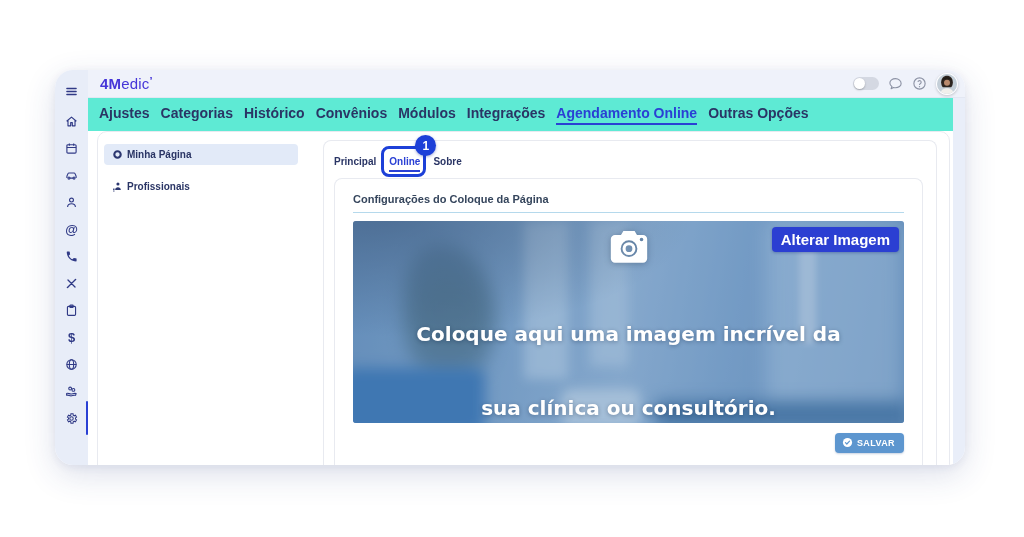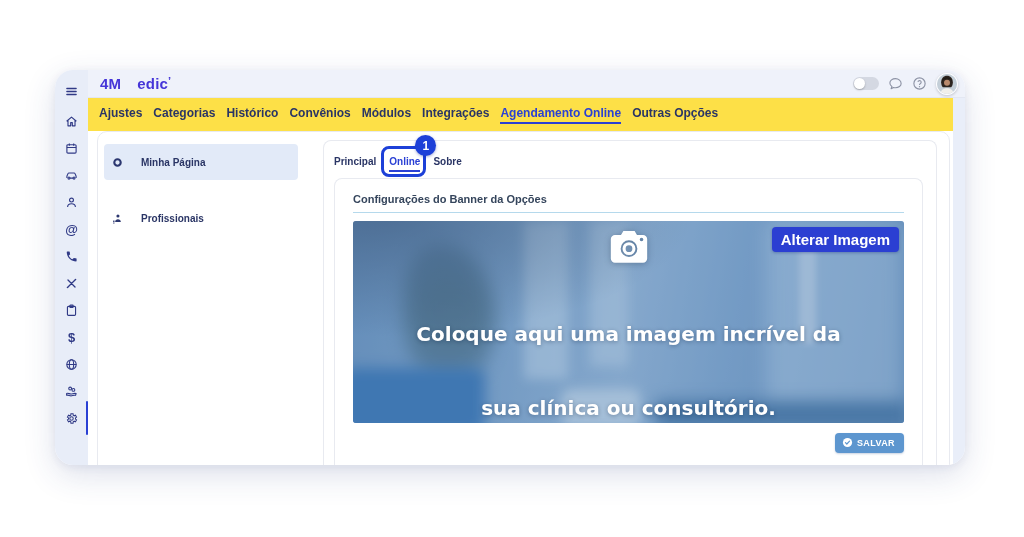--- a/index.html
+++ b/index.html
@@ -28,48 +28,48 @@
   .active-bar { position:absolute; right:0; top:-4px; width:2.5px; height:34px; background:var(--accent); border-radius:2px; }
 
   
   .main { flex:1; display:flex; flex-direction:column; position:relative; min-width:0; }
 
   .topbar {
     height:28px; flex:none; background:var(--topbar-bg); border-bottom:1px solid #e3e7f2;
     display:flex; align-items:center; padding:0 7px 0 12px;
   }
   .logo { font-size:15px; font-weight:700; color:var(--logo); letter-spacing:.2px; }
-  .logo .lt { font-weight:700;padding-left:16px; }
+  .logo .lt { font-weight:400; }
   .logo .tick { font-size:11px; vertical-align:top; }
   .top-right { margin-left:auto; display:flex; align-items:center; gap:9px; }
   .toggle { width:26px; height:13px; border-radius:7px; background:#d4d8e2; position:relative; cursor:pointer; }
   .toggle .knob { position:absolute; left:1px; top:1px; width:11px; height:11px; border-radius:50%; background:#fff; box-shadow:0 1px 2px rgba(0,0,0,.25); }
   .hdr-ic { width:15px; height:15px; color:#8d93a5; cursor:pointer; display:flex; }
   .hdr-ic svg { width:100%; height:100%; }
   .avatar { width:22px; height:22px; border-radius:50%; overflow:hidden; border:1.5px solid #fff; box-shadow:0 1px 3px rgba(0,0,0,.2); cursor:pointer; flex:none; }
   .avatar svg { width:100%; height:100%; display:block; }
 
   .navbar {
-    height:33px; flex:none; background:#fde047; display:flex; align-items:center;
-    gap:11px; padding-left:11px; font-size:12px; font-weight:700; color:var(--navy);
+    height:33px; flex:none; background:#5eead4; display:flex; align-items:center;
+    gap:11px; padding-left:11px; font-size:14px; font-weight:700; color:var(--navy);
   }
   .nav-item { cursor:pointer; padding-bottom:2px; border-bottom:2px solid transparent; white-space:nowrap; }
   .nav-item.active { color:var(--accent); border-bottom-color:var(--accent); }
 
   .content { flex:1; padding:0 15px 0 9px; min-height:0; position:relative; }
   .panel {
     height:calc(100% + 20px); background:#fff; border:1px solid var(--border);
     border-radius:10px 10px 0 0; display:flex;
   }
 
   
   .left-menu { width:225px; flex:none; padding:12px 25px 0 6px; }
   .lm-item {
-    height:36px; border-radius:4px; display:flex; align-items:center; gap:18px;
-    padding:0 8px; font-size:10px; font-weight:700; color:var(--navy); cursor:pointer; margin-bottom:20px;
+    height:21px; border-radius:4px; display:flex; align-items:center; gap:4px;
+    padding:0 8px; font-size:10px; font-weight:700; color:var(--navy); cursor:pointer; margin-bottom:11px;
   }
   .lm-item.selected { background:var(--selected-bg); }
   .lm-item svg { width:11px; height:11px; flex:none; color:#2c3770; }
 
   
   .right-card {
     flex:1; margin:8px 12px 0 0; border:1px solid var(--border); border-bottom:none;
     border-radius:8px 8px 0 0; display:flex; flex-direction:column; min-width:0;
   }
   .tabs { padding:15px 0 0 10px; display:flex; gap:13px; font-size:10px; font-weight:700; color:var(--navy); }
@@ -295,21 +295,21 @@
             <span class="tab">Principal</span>
             <span class="tab active">
               <span>Online</span>
               <span class="ann-box"></span>
               <span class="ann-badge">1</span>
             </span>
             <span class="tab">Sobre</span>
           </div>
 
           <div class="config-card">
-            <div class="cfg-heading">Configurações do Banner da Opções</div>
+            <div class="cfg-heading">Configurações do Coloque da Página</div>
             <div class="cfg-divider"></div>
 
             <div class="banner">
               <div class="layer b-base"></div>
               <div class="layer b-bright"></div>
               <div class="layer b-win1"></div>
               <div class="layer b-win2"></div>
               <div class="layer b-plant"></div>
               <div class="layer b-sofa"></div>
               <div class="layer b-chair"></div>

